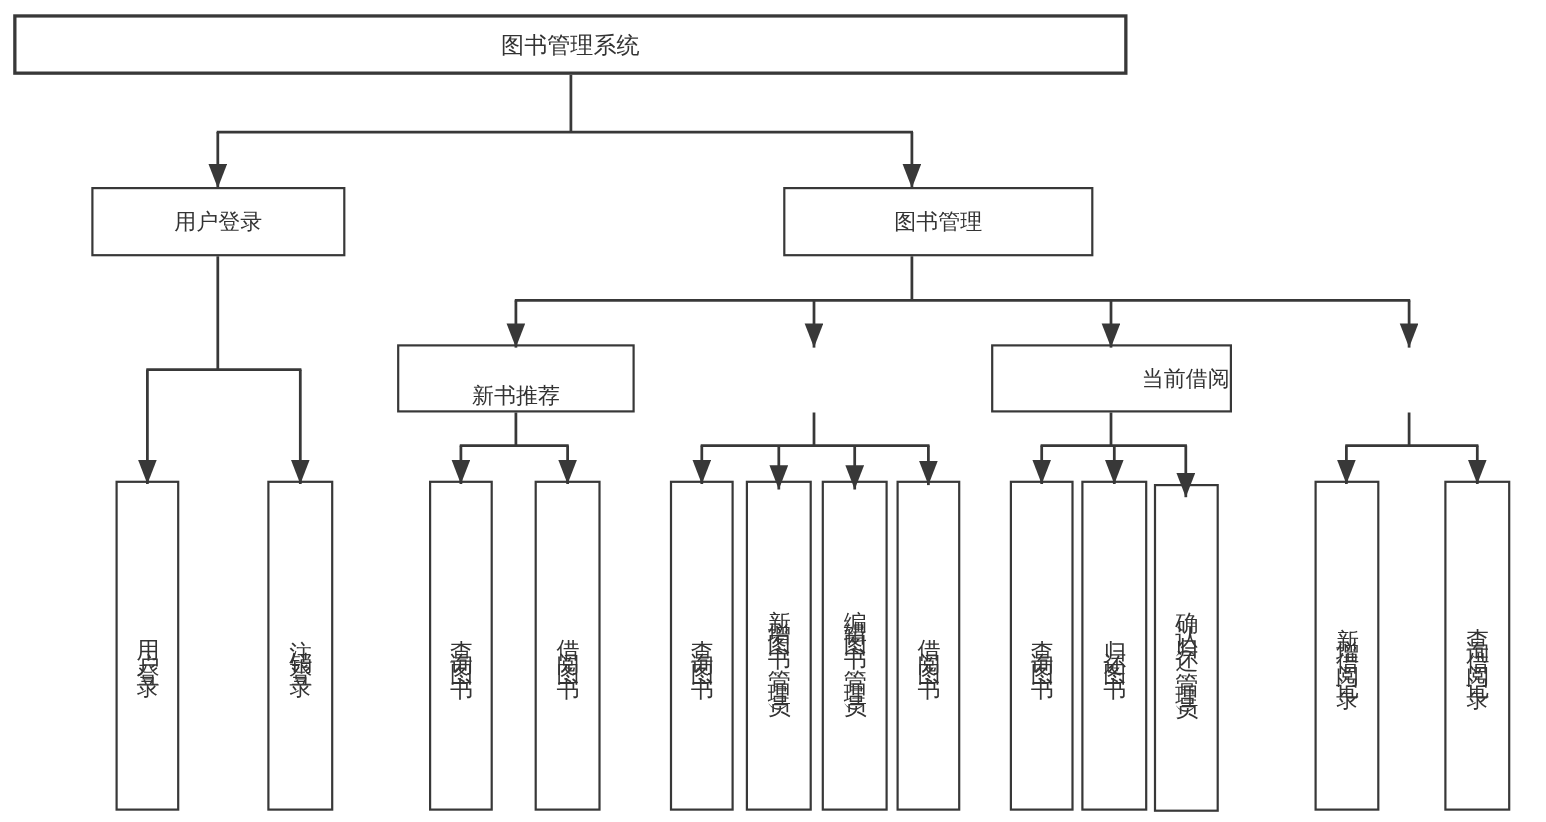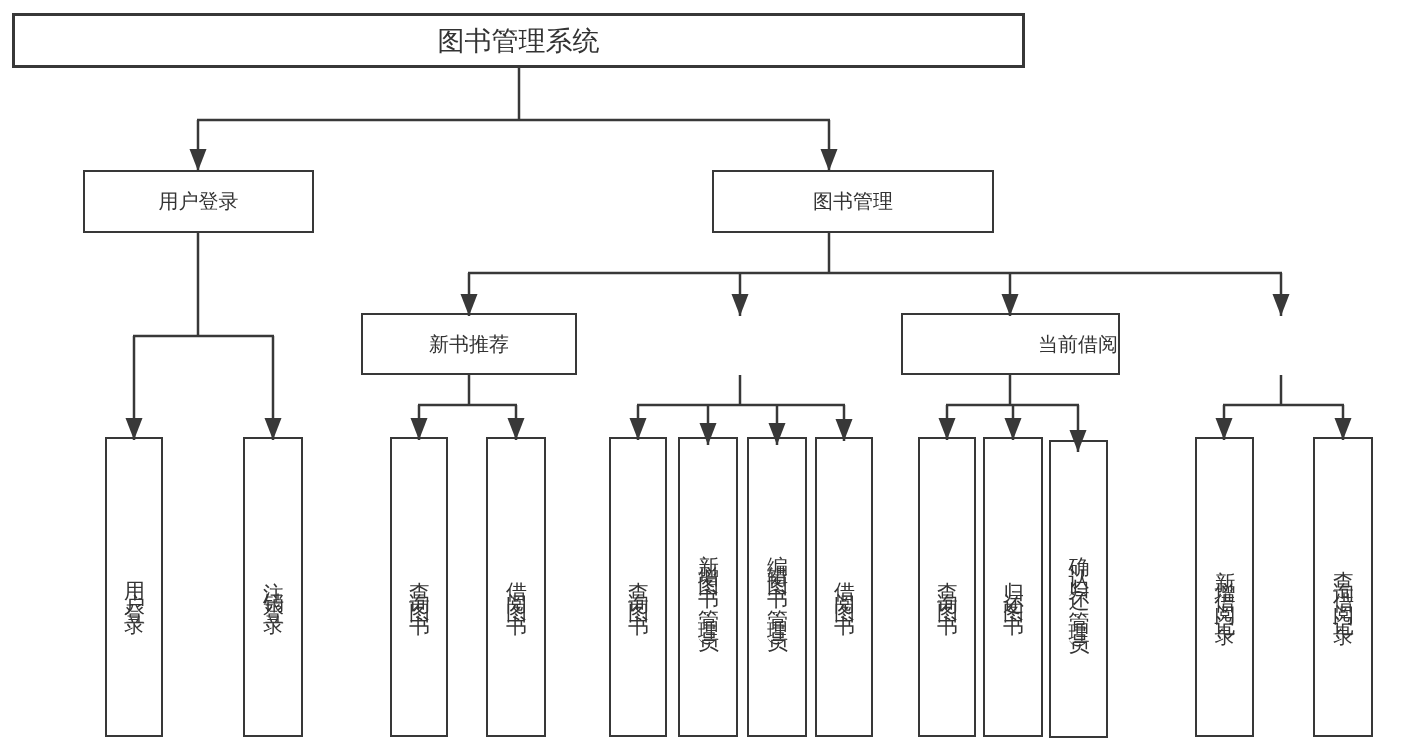--- a/index.html
+++ b/index.html
@@ -24,21 +24,21 @@
     position: absolute;
     box-sizing: border-box;
     background: #ffffff;
     border: 2.5px solid var(--border, #383838);
     display: flex;
     align-items: center;
     justify-content: center;
     color: var(--text, #333333);
     z-index: 1;
   }
-  .box.root { border-width: 3px; font-size: 27px; }
+  .box.root { border-width: 3px; font-size: 21px; }
   .box.node { font-size: 20px; }
   .box.leaf { font-size: 21px; }
   .leaf .vtext {
     writing-mode: vertical-rl;
     letter-spacing: 11px;
     line-height: 1;
     white-space: nowrap;
   }
   .node-label, .root-label { white-space: nowrap; }
   .watermark {
@@ -108,21 +108,21 @@
     <span class="root-label">图书管理系统</span>
   </div>
 
   <div class="box node" style="left:83px; top:170px; width:231px; height:63px;">
     <span class="node-label">用户登录</span>
   </div>
   <div class="box node" style="left:712px; top:170px; width:282px; height:63px;">
     <span class="node-label">图书管理</span>
   </div>
 
-  <div class="box node" style="left:361px; top:313px; width:216px; height:62px;">
+  <div class="box node" style="left:361px; top:313px; width:216px; height:62px;align-items:flex-end;">
     <span class="node-label">新书推荐</span>
   </div>
   <div class="box node" style="left:901px; top:313px; width:219px; height:62px;justify-content:flex-end;">
     <span class="node-label">当前借阅</span>
   </div>
 
   <div class="box leaf" style="left:105px; top:437px; width:58px; height:300px;">
     <span class="vtext">用户登录</span>
   </div>
   <div class="box leaf" style="left:243px; top:437px; width:60px; height:300px;">

